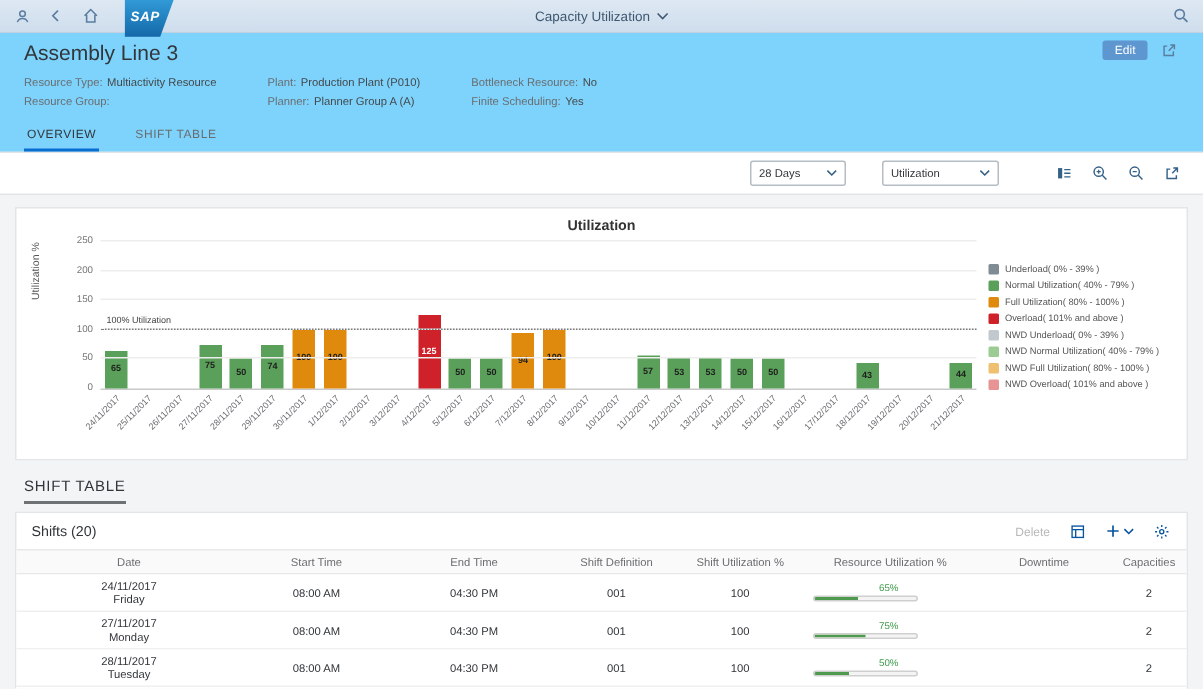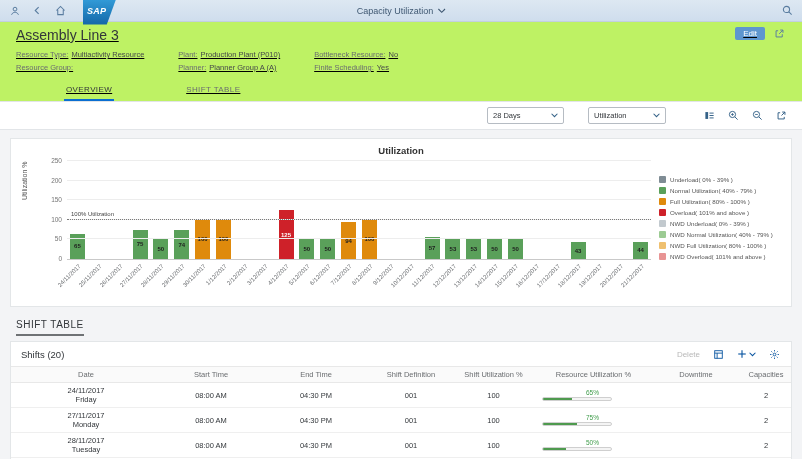--- a/index.html
+++ b/index.html
@@ -8,38 +8,38 @@
   
   .shell { height:22px; background:linear-gradient(180deg,#dde8f2,#cfdded); display:flex; align-items:center; padding:0 8px; position:relative; border-bottom:1px solid #c2d0df; }
   .shell-left { display:flex; align-items:center; gap:10px; }
   .shell-icon { width:13px; height:13px; display:flex; align-items:center; justify-content:center; cursor:pointer; }
   .shell-icon svg { display:block; }
   .sap-logo { margin-left:6px; height:28px; width:34px; background:linear-gradient(180deg,#35a0dc,#1367a8); clip-path:polygon(0 0,100% 0,70% 100%,0 100%); color:#fff; font-size:9px; font-weight:bold; font-style:italic; display:flex; align-items:center; padding-left:4px; letter-spacing:.3px; }
   .shell-title { position:absolute; left:50%; transform:translateX(-50%); display:flex; align-items:center; gap:4px; color:#3f5872; font-size:9px; cursor:pointer; }
   .shell-right { margin-left:auto; display:flex; align-items:center; }
 
   
-  .page-header { background:#bef264; padding:5px 16px 0 16px;text-decoration:underline; }
+  .page-header { background:#7dd3fc; padding:5px 16px 0 16px; }
   .title-row { display:flex; align-items:flex-start; }
   .page-title { font-size:14px; color:#32363a; font-weight:normal; }
   .header-actions { margin-left:auto; display:flex; align-items:center; gap:8px; }
   .edit-btn { background:#5e96cf; color:#fff; font-size:8px; border:none; border-radius:2px; padding:2px 8px; cursor:pointer; }
   .facets { display:flex; gap:34px; margin-top:7px; }
   .facet-col { display:flex; flex-direction:column; gap:4px;justify-content:space-between; }
   .facet-row { font-size:7.5px; white-space:nowrap; }
   .facet-label { color:#6a6d70; margin-right:3px; }
   .facet-value { color:#45484a; }
   .tabs { display:flex; gap:22px; margin-top:9px; border-bottom:1px solid #e2e5e8; margin-left:-16px; margin-right:-16px; padding-left:16px; }
-  .tab { font-size:8px; letter-spacing:.4px; color:#6a6d70; padding:4px 2px 5px 2px; cursor:pointer; border-bottom:2px solid transparent;margin-left:48px; }
+  .tab { font-size:8px; letter-spacing:.4px; color:#6a6d70; padding:4px 2px 5px 2px; cursor:pointer; border-bottom:2px solid transparent; }
   .tab.selected { color:#32363a; border-bottom-color:#0a6ed1; }
 
   
   .chart-toolbar { background:#fff; height:28px; display:flex; align-items:center; justify-content:flex-end; gap:10px; padding:0 14px; border-bottom:1px solid #e2e5e8; }
   .select-box { display:flex; align-items:center; justify-content:space-between; border:1px solid #b6bcc3; border-radius:2px; background:#fff; height:17px; font-size:7.5px; color:#32363a; padding:0 5px; cursor:pointer; }
-  .select-period { width:77px; margin-right:14px; }
+  .select-period { width:64px; margin-right:14px; }
   .select-metric { width:78px; margin-right:26px; }
   .tb-icon { width:14px; height:14px; display:flex; align-items:center; justify-content:center; cursor:pointer; }
 
   
   .chart-panel { margin:8px 10px 0 10px; background:#fff; border:1px solid #e3e6e8; padding:6px 8px 4px 8px; }
   .chart-title { text-align:center; font-size:9.5px; font-weight:bold; color:#333; margin-bottom:6px; }
   .chart-body { position:relative; }
   .plot-area { margin-left:48px; margin-right:132px; position:relative; }
   .plot { position:relative; height:98px; border-bottom:1px solid #c9c9c9; }
   .gridline { position:absolute; left:0; right:0; height:1px; background:#ededed; }

